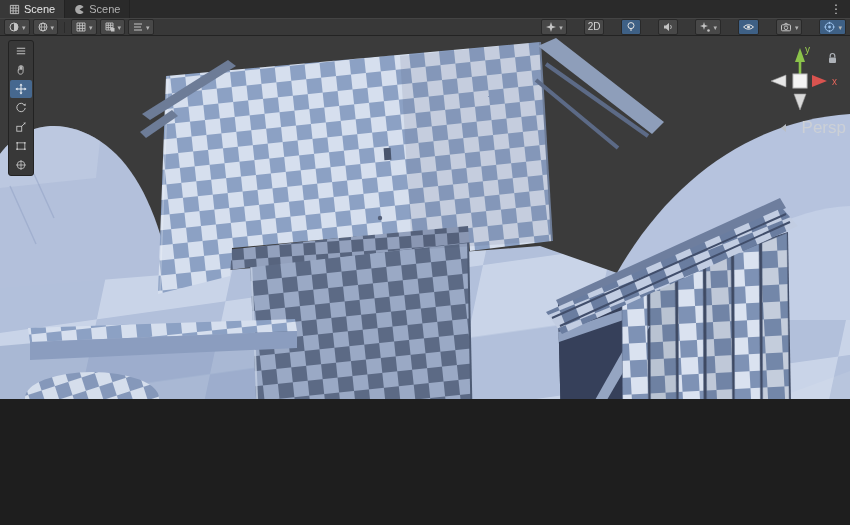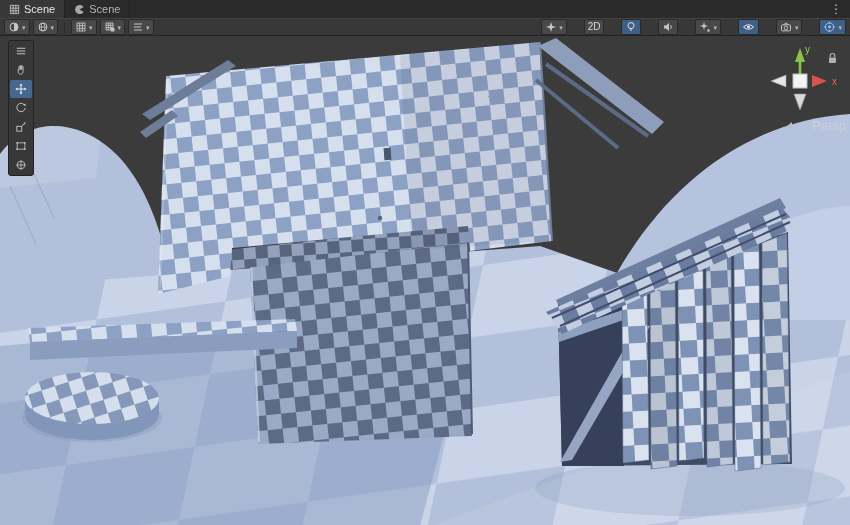--- a/index.html
+++ b/index.html
@@ -1,16 +1,16 @@
 <!DOCTYPE html>
 <html><head>
 <meta charset="utf-8">
 <style>
   html,body{margin:0;padding:0;background:#1e1e1e;font-family:"Liberation Sans",sans-serif;}
-  .editor{position:relative;width:850px;height:525px;background:#3a3a3a;overflow:hidden;
+  .editor{position:relative;width:850px;height:399px;background:#3a3a3a;overflow:hidden;
           font-size:11px;color:#c8c8c8;-webkit-user-select:none;user-select:none;}
 
   
   .tabbar{height:18px;background:#2a2a2a;display:flex;align-items:stretch;}
   .tab{display:flex;align-items:center;gap:4px;padding:0 9px;color:#b2b2b2;background:#2a2a2a;
        border-right:1px solid #222;cursor:default;}
   .tab.active{background:#383838;color:#e6e6e6;}
   .tab svg{display:block;}
   .tab-spacer{flex:1;}
   .kebab{display:flex;align-items:center;padding:0 8px;color:#cfcfcf;font-size:12px;}
@@ -34,21 +34,21 @@
   .toolstrip{position:absolute;left:8px;top:4px;background:#383838;border:1px solid #222;
              border-radius:3px;padding:1px;display:flex;flex-direction:column;gap:1px;}
   .tool{width:22px;height:18px;display:flex;align-items:center;justify-content:center;border-radius:2px;}
   .tool.active{background:#46688f;}
   .tool svg{display:block;}
 
   
   .gizmo{position:absolute;right:4px;top:4px;width:92px;}
   .gizmo svg{display:block;margin:0 auto;}
   .lock{position:absolute;right:8px;top:12px;}
-  .persp-row{display:flex;align-items:center;gap:4px;margin:0 0 0 16px;color:#ccd0d6;font-size:13px;}
+  .persp-row{display:flex;align-items:center;gap:4px;margin:0 0 0 16px;color:#ccd0d6;font-size:17px;}
 </style>
 </head>
 <body>
 
 <div class="editor">
 
   <div class="tabbar">
     <div class="tab active">
       <svg width="11" height="11" viewBox="0 0 12 12">
         <path d="M1.5 1.5h9v9h-9z M1.5 4.5h9 M1.5 7.5h9 M4.5 1.5v9 M7.5 1.5v9" fill="none" stroke="#c2c2c2" stroke-width="1"></path>

